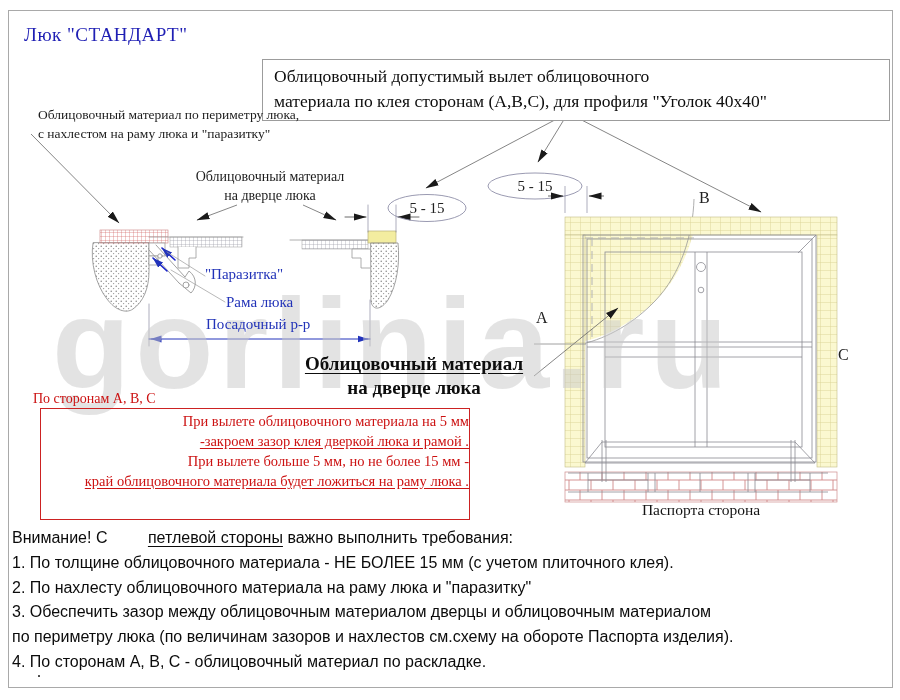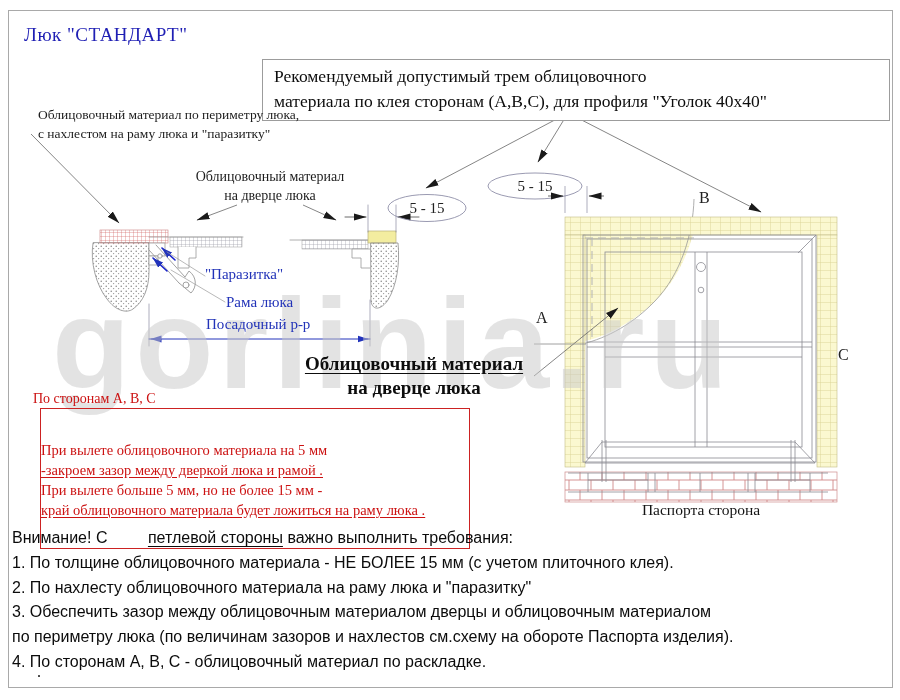--- a/index.html
+++ b/index.html
@@ -26,21 +26,21 @@
   #lblPosad{left:206px;top:316px;}
   .sideLetter{font-size:16px;color:#222;}
   #sideA{left:536px;top:309px;}
   #sideB{left:699px;top:189px;}
   #sideC{left:838px;top:346px;}
   #lblDoorBold{left:288px;top:352px;width:252px;text-align:center;
     font-size:19px;font-weight:bold;line-height:24px;color:#0d0d0d;}
   #lblDoorBold .u1{text-decoration:underline;text-underline-offset:3px;}
   #noteTitle{left:33px;top:391px;font-size:14px;color:#cc1212;}
   #noteBox{left:40px;top:408px;width:428px;height:108px;border:1px solid #cc2222;
-    text-align:left;padding-top:31px;font-size:14.5px;line-height:20px;color:#cc1212;}
+    text-align:right;padding-top:2px;font-size:14.5px;line-height:20px;color:#cc1212;}
   #noteBox .ul{text-decoration:underline;text-underline-offset:2px;}
   #lblHinge{left:565px;top:501px;width:272px;text-align:center;font-size:15.5px;color:#141414;}
   #notice{left:12px;top:526px;width:878px;z-index:3;
     font-family:"Liberation Sans","DejaVu Sans",sans-serif;
     font-size:16px;line-height:24.8px;color:#0b0b0b;}
   #notice .uline{text-decoration:underline;text-underline-offset:3px;margin-left:36px;}
   #trailingDot{left:37px;top:663px;font-size:16px;}
 </style>
 </head>
 <body>
@@ -186,21 +186,21 @@
       <line x1="548" y1="196" x2="563" y2="196" stroke="#444" stroke-width="0.8" marker-end="url(#ab)"></line>
       <line x1="604" y1="196" x2="589" y2="196" stroke="#444" stroke-width="0.8" marker-end="url(#ab)"></line>
     </g>
   </svg>
 
   <div id="watermark" class="abs">gorlinia.ru</div>
 
   <div id="title" class="abs txt">Люк "СТАНДАРТ"</div>
 
   <div id="infoBox" class="abs txt">
-    <div>Рекомендуемый допустимый трем облицовочного</div>
+    <div>Облицовочный допустимый вылет облицовочного</div>
     <div>материала по клея сторонам (А,В,С), для профиля "Уголок 40х40"</div>
   </div>
 
   <div id="lblPerimeter" class="abs txt">
     <div>Облицовочный материал по периметру люка,</div>
     <div>с нахлестом на раму люка и "паразитку"</div>
   </div>
 
   <div id="lblDoor" class="abs txt">
     <div>Облицовочный материал</div>
@@ -219,21 +219,21 @@
   <div id="sideC" class="abs txt sideLetter">С</div>
 
   <div id="lblDoorBold" class="abs txt">
     <div class="u1">Облицовочный материал</div>
     <div>на дверце люка</div>
   </div>
 
   <div id="noteTitle" class="abs txt">По сторонам А, В, С</div>
   <div id="noteBox" class="abs txt">
     <div>При вылете облицовочного материала на 5 мм</div>
-    <div class="ul">-закроем зазор между дверкой люка и рамой .</div>
+    <div class="ul">-закроем зазор клея дверкой люка и рамой .</div>
     <div>При вылете больше 5 мм, но не более 15 мм -</div>
     <div class="ul">край облицовочного материала будет ложиться на раму люка .</div>
   </div>
 
   <div id="lblHinge" class="abs txt">Паспорта сторона</div>
 
   <div id="notice" class="abs txt">
     <div>
       <span>Внимание! С </span><span class="uline">петлевой стороны</span><span> важно выполнить требования:</span>
     </div>

